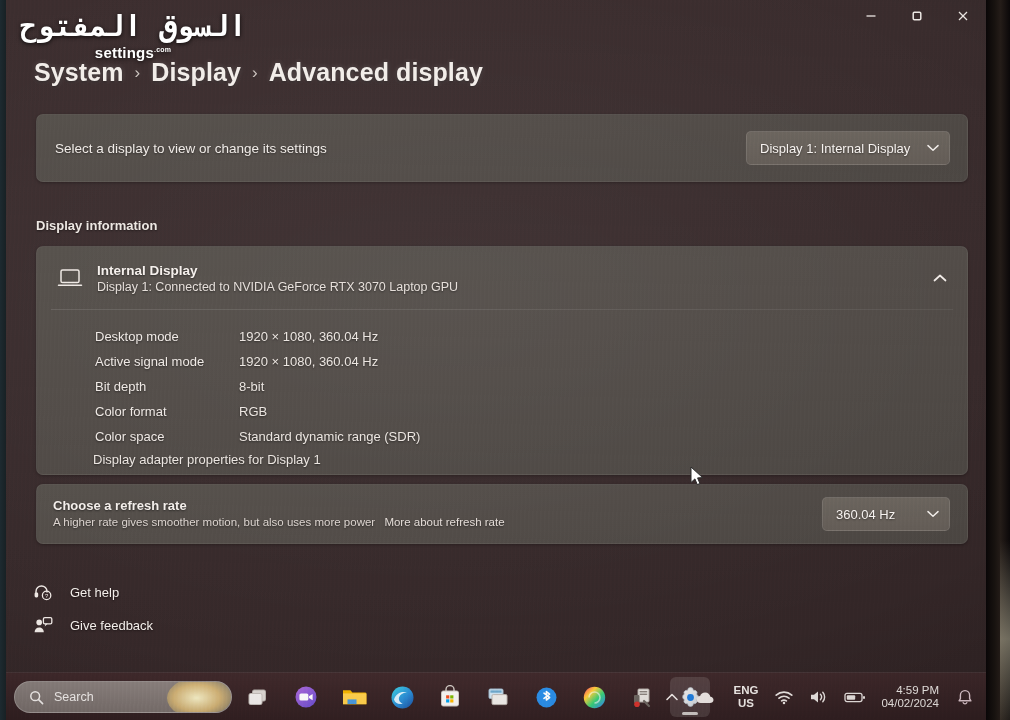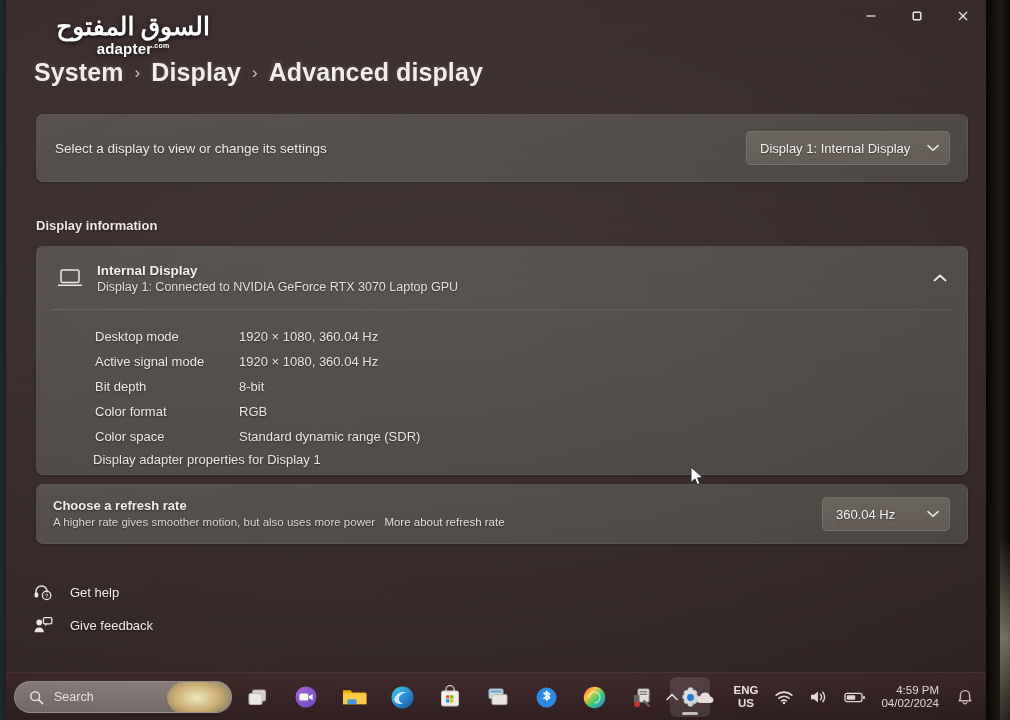--- a/index.html
+++ b/index.html
@@ -72,22 +72,22 @@
   .breadcrumb .sep{ font-size:17px; font-weight:400; color:#ded6d1; opacity:.9; }
   .breadcrumb .crumb{ white-space:nowrap; }
 
   
   #watermark{
     position:absolute; left:18px; top:14px; width:230px; height:62px;
     pointer-events:none; z-index:9;
     text-align:center; color:#fff;
   }
   #watermark .ar{
-    font-size:25px; font-weight:700; line-height:1;
-    font-family:Liberation Serif, serif;
+    font-size:29px; font-weight:700; line-height:1;
+    font-family:Liberation Mono, monospace;
     text-shadow:0 1px 4px rgba(0,0,0,.8);
     direction:rtl;
   }
   #watermark .en{
     margin-top:1px; font-size:15px; font-weight:700; letter-spacing:.2px;
     text-shadow:0 1px 4px rgba(0,0,0,.8);
   }
   #watermark .en sup{ font-size:7px; vertical-align:super; font-weight:700; }
 
   
@@ -553,17 +553,17 @@
 
   </div>
 
   <div id="bezel-right">
     <div class="glint"></div>
   </div>
 
   <div id="watermark">
     <div class="ar">السوق المفتوح</div>
     <div class="en">
-      <span>adapter</span><sup>.com</sup>
+      <span>settings</span><sup>.com</sup>
     </div>
   </div>
 
 </div>
 
 </body></html>

